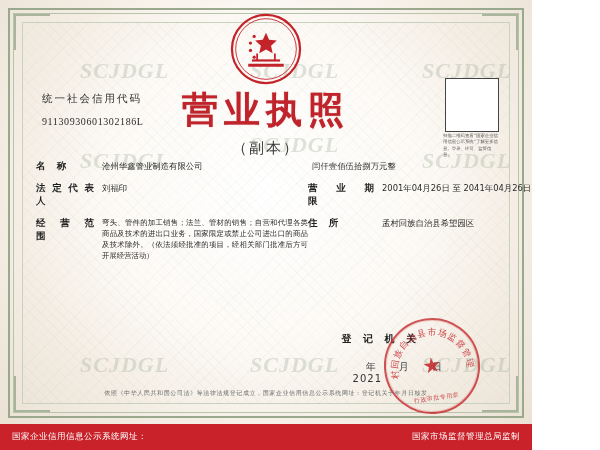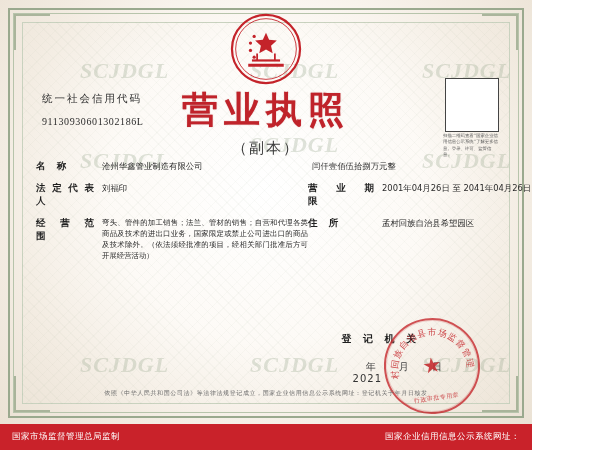--- a/index.html
+++ b/index.html
@@ -254,17 +254,17 @@
         <textPath href="#sealArc" startOffset="50%" text-anchor="middle">孟村回族自治县市场监督管理局</textPath>
       </text>
     </svg>
     <div class="star">★</div>
     <div class="bottom-txt">行政审批专用章</div>
   </div>
 
   <div class="warning">依照《中华人民共和国公司法》等法律法规登记成立，国家企业信用信息公示系统网址：登记机关于年月日核发</div>
 
   <div class="footer">
+    <span>国家企业信用信息公示系统网址：</span>
     <span>国家市场监督管理总局监制</span>
-    <span>国家企业信用信息公示系统网址：</span>
   </div>
 
 </div>
 
 </body></html>

